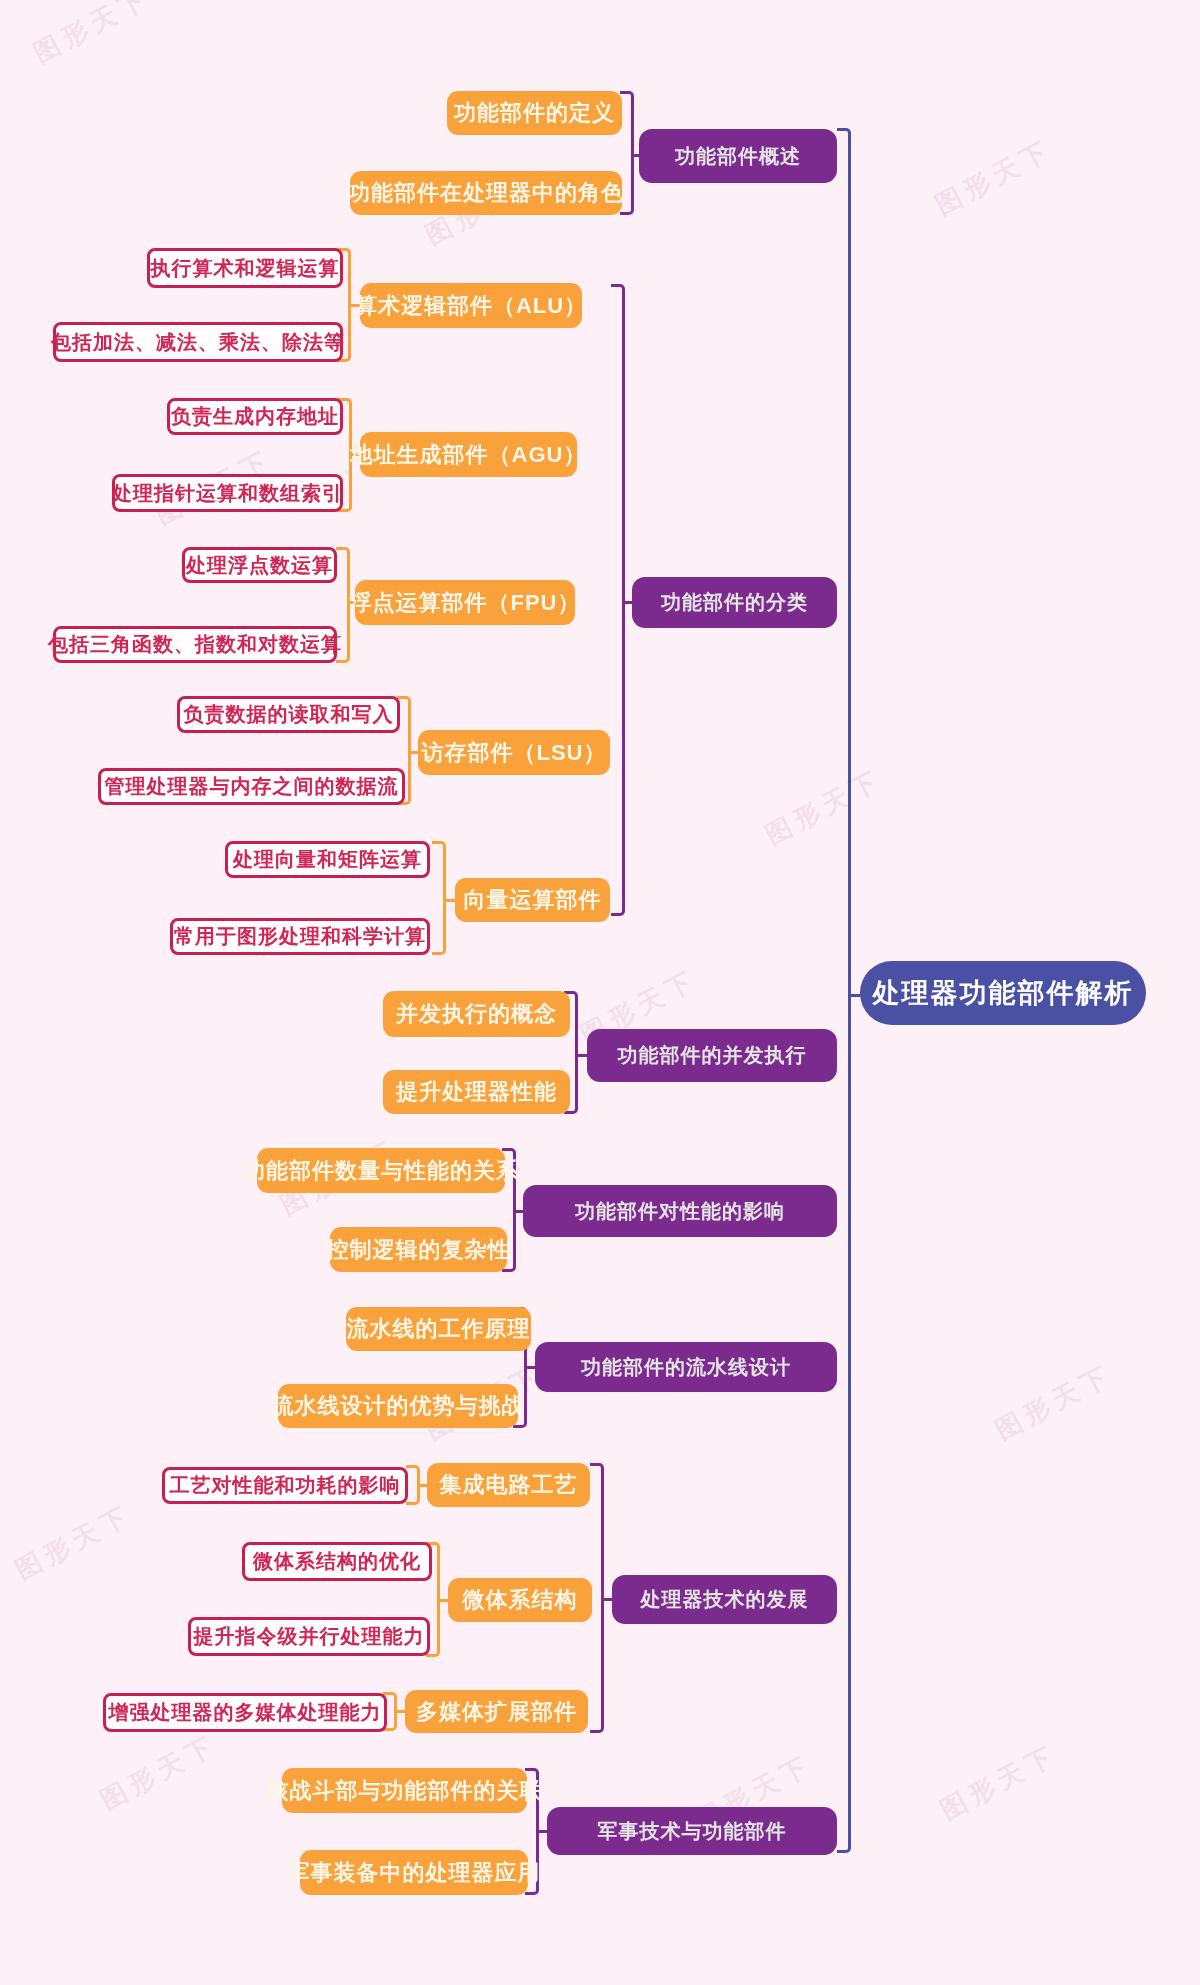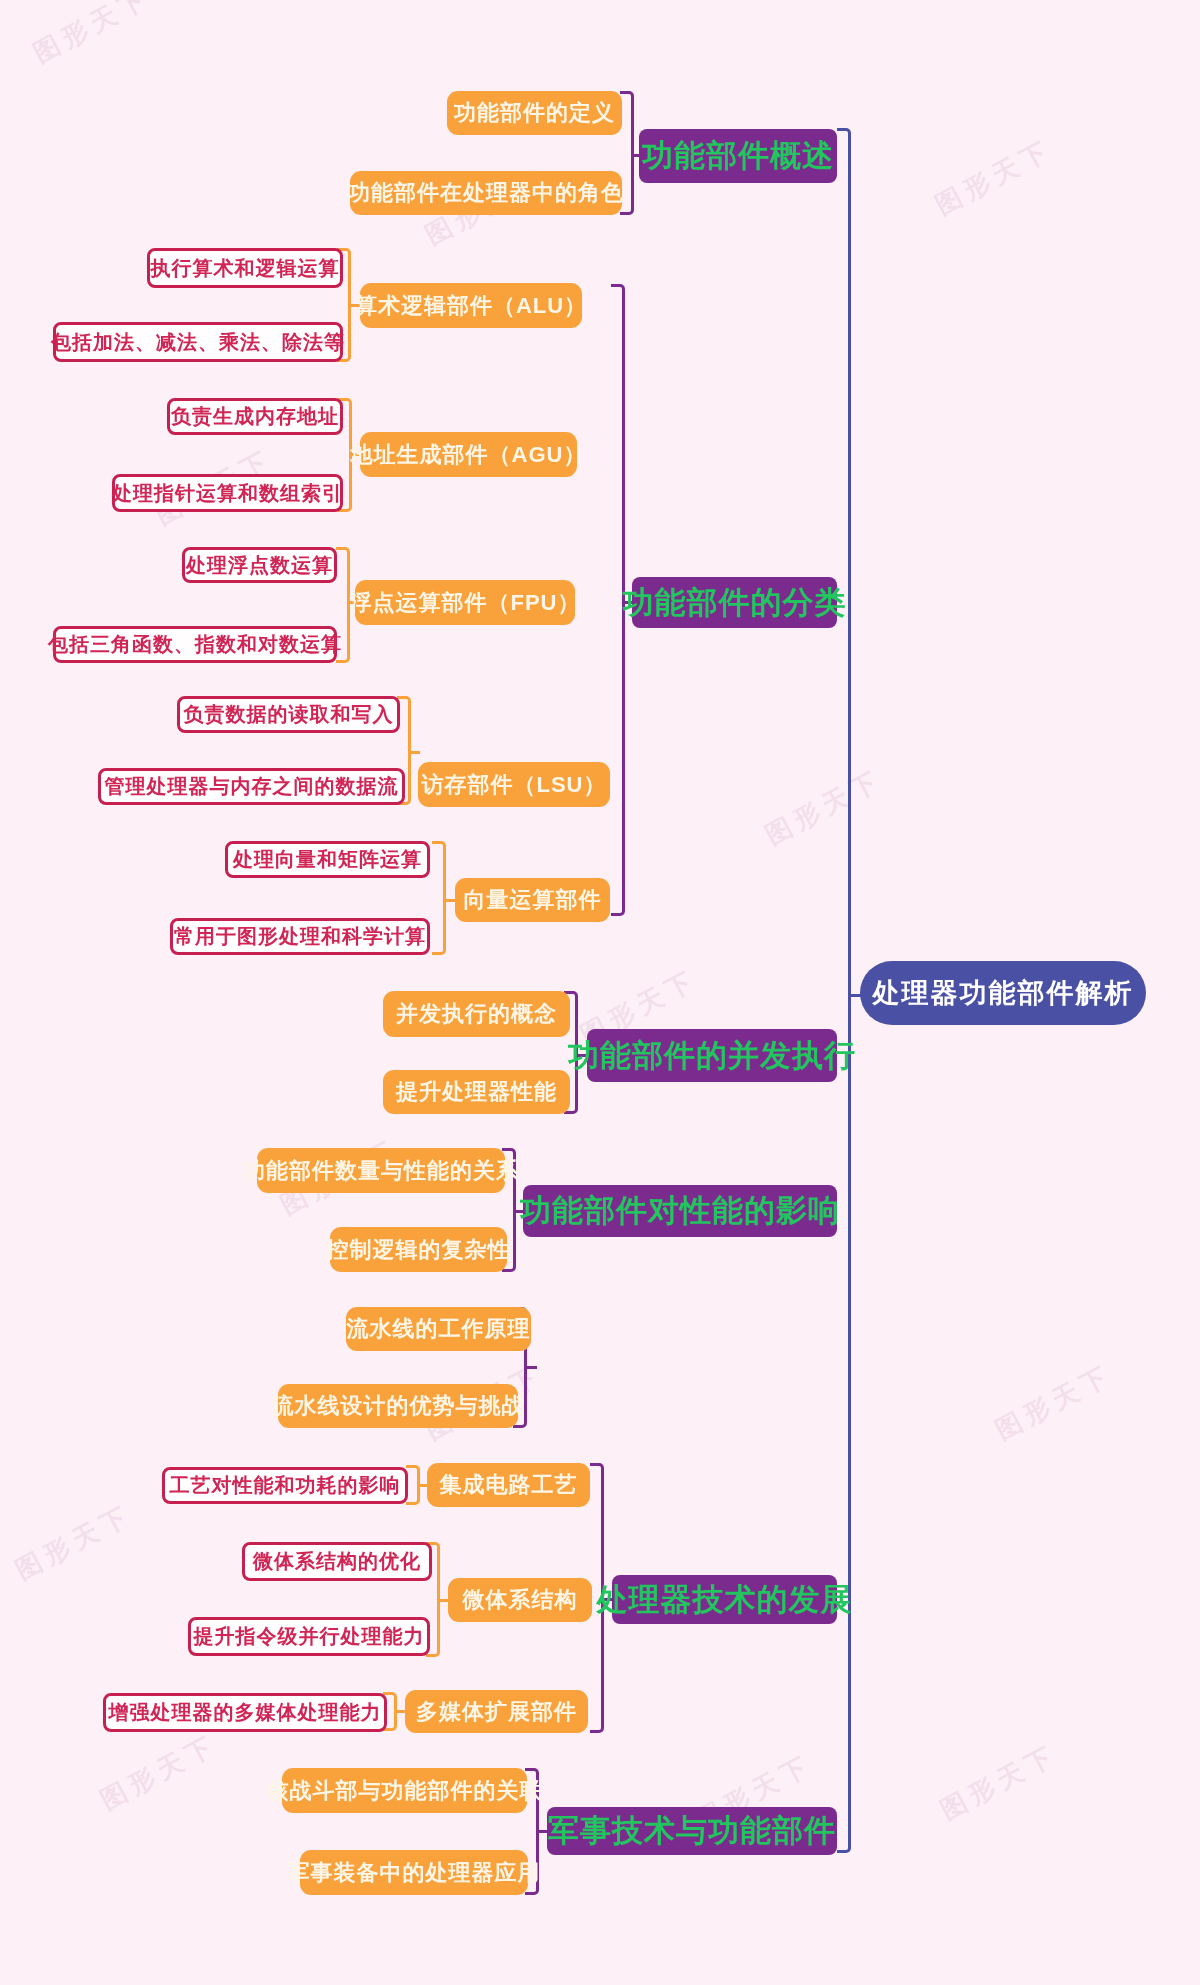--- a/index.html
+++ b/index.html
@@ -2,21 +2,21 @@
 <html><head>
 <meta charset="utf-8">
 <style>
   html,body{margin:0;padding:0;}
   body{font-family:"Liberation Sans","DejaVu Sans",sans-serif;}
   #canvas{position:relative;width:1200px;height:1985px;background:#fdf0f7;overflow:hidden;}
 
   .node{position:absolute;display:flex;align-items:center;justify-content:center;
         font-weight:bold;white-space:nowrap;box-sizing:border-box;z-index:3;}
   .root{background:#4a51a5;color:#ffffff;border-radius:34px;font-size:27px;letter-spacing:2px;}
-  .branch{background:#7b2b8d;color:#22c55e;border-radius:8px;font-size:31px;letter-spacing:1px;}
+  .branch{background:#7b2b8d;color:#e5e5e5;border-radius:13px;font-size:20px;letter-spacing:1px;}
   .child{background:#f9a23c;color:#fdf6e7;border-radius:11px;font-size:22px;letter-spacing:1px;}
   .leaf{background:#fffdfe;color:#d02555;border:3px solid #c62050;border-radius:8px;
         font-size:20px;letter-spacing:1px;}
 
   .bracket{position:absolute;box-sizing:border-box;background:transparent;z-index:1;
            border-style:solid;border-left:none;border-radius:0 5px 5px 0;}
   .b-root{border-color:#4a51a5;border-width:3px 3px 3px 0;}
   .b-purple{border-color:#7b2b8d;border-width:3px 3px 3px 0;}
   .b-orange{border-color:#f9a23c;border-width:3px 3px 3px 0;}
 
@@ -108,36 +108,37 @@
   <div class="node leaf" style="left:53px;top:322px;width:290px;height:40px;">包括加法、减法、乘法、除法等</div>
 
   <div class="node child" style="left:360px;top:432px;width:217px;height:45px;">地址生成部件（AGU）</div>
   <div class="node leaf" style="left:167px;top:398px;width:176px;height:37px;">负责生成内存地址</div>
   <div class="node leaf" style="left:112px;top:474px;width:231px;height:38px;">处理指针运算和数组索引</div>
 
   <div class="node child" style="left:355px;top:580px;width:220px;height:45px;">浮点运算部件（FPU）</div>
   <div class="node leaf" style="left:182px;top:547px;width:155px;height:36px;">处理浮点数运算</div>
   <div class="node leaf" style="left:53px;top:626px;width:284px;height:37px;">包括三角函数、指数和对数运算</div>
 
-  <div class="node child" style="left:418px;top:730px;width:192px;height:45px;margin-top:32px;">访存部件（LSU）</div>
+  <div class="node child" style="left:418px;top:730px;width:192px;height:45px;">访存部件（LSU）</div>
   <div class="node leaf" style="left:177px;top:696px;width:223px;height:37px;">负责数据的读取和写入</div>
   <div class="node leaf" style="left:98px;top:768px;width:307px;height:37px;">管理处理器与内存之间的数据流</div>
 
   <div class="node child" style="left:455px;top:878px;width:155px;height:44px;">向量运算部件</div>
   <div class="node leaf" style="left:225px;top:841px;width:205px;height:37px;">处理向量和矩阵运算</div>
   <div class="node leaf" style="left:170px;top:918px;width:260px;height:37px;">常用于图形处理和科学计算</div>
 
   <div class="node branch" style="left:587px;top:1029px;width:250px;height:53px;">功能部件的并发执行</div>
   <div class="node child" style="left:383px;top:991px;width:187px;height:46px;">并发执行的概念</div>
   <div class="node child" style="left:383px;top:1070px;width:187px;height:44px;">提升处理器性能</div>
 
   <div class="node branch" style="left:523px;top:1185px;width:314px;height:52px;">功能部件对性能的影响</div>
   <div class="node child" style="left:257px;top:1148px;width:248px;height:45px;">功能部件数量与性能的关系</div>
   <div class="node child" style="left:330px;top:1227px;width:177px;height:45px;">控制逻辑的复杂性</div>
 
+  <div class="node branch" style="left:535px;top:1342px;width:302px;height:50px;">功能部件的流水线设计</div>
   <div class="node child" style="left:346px;top:1307px;width:185px;height:44px;">流水线的工作原理</div>
   <div class="node child" style="left:278px;top:1384px;width:240px;height:44px;">流水线设计的优势与挑战</div>
 
   <div class="node branch" style="left:612px;top:1575px;width:225px;height:49px;text-align:right;">处理器技术的发展</div>
 
   <div class="node child" style="left:427px;top:1463px;width:163px;height:44px;">集成电路工艺</div>
   <div class="node leaf" style="left:162px;top:1467px;width:246px;height:37px;">工艺对性能和功耗的影响</div>
 
   <div class="node child" style="left:448px;top:1578px;width:144px;height:44px;font-family:Liberation Serif, serif;">微体系结构</div>
   <div class="node leaf" style="left:242px;top:1542px;width:190px;height:39px;">微体系结构的优化</div>

